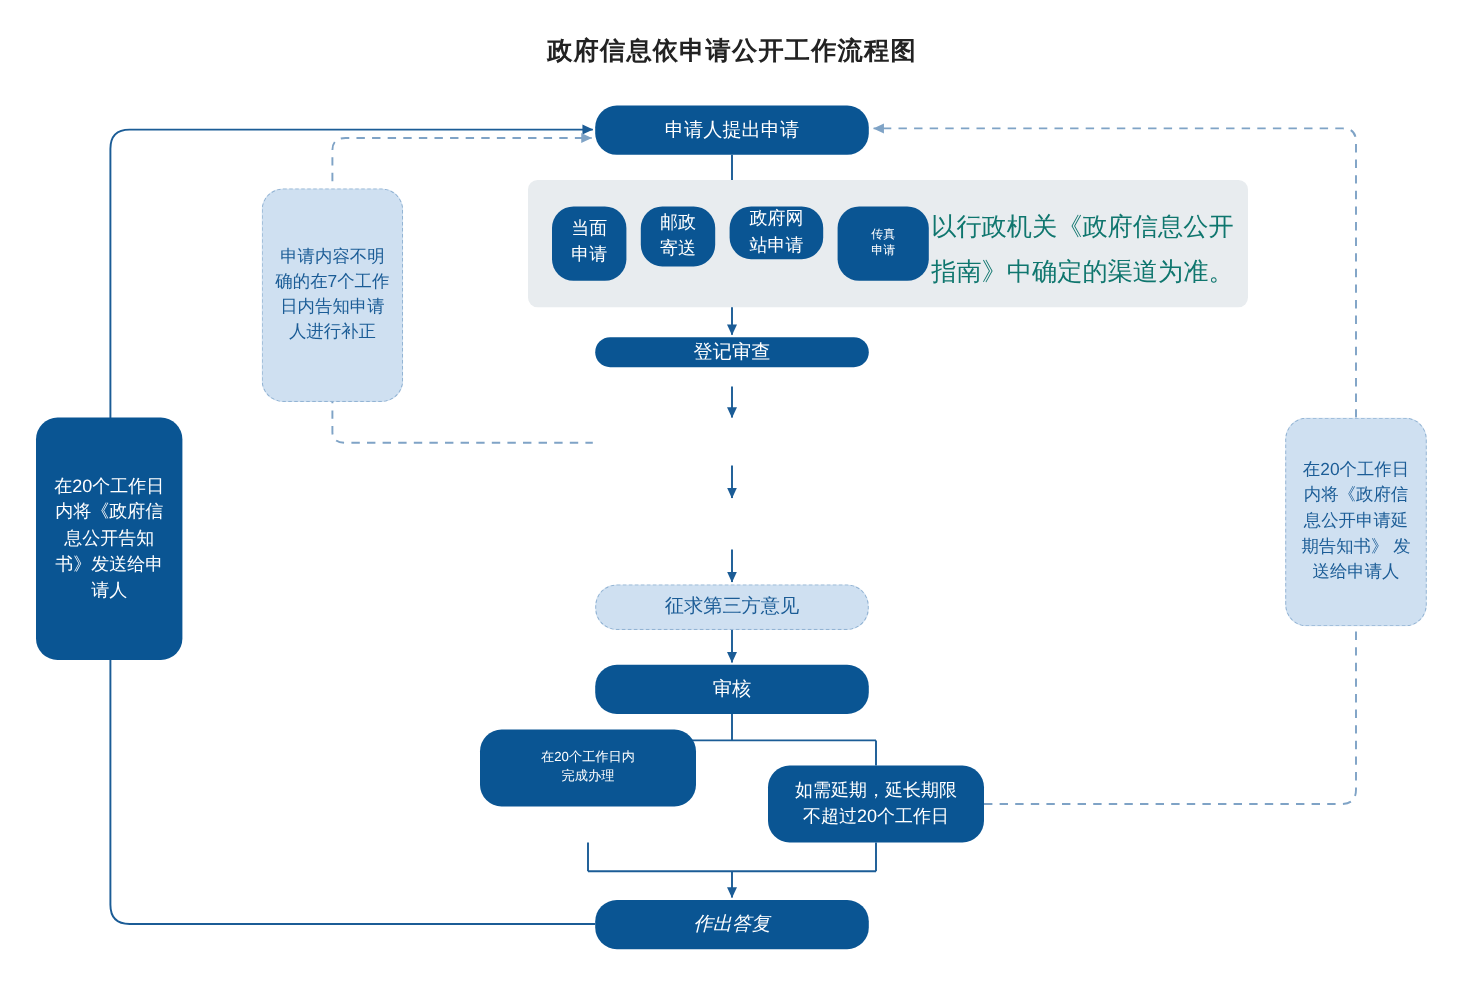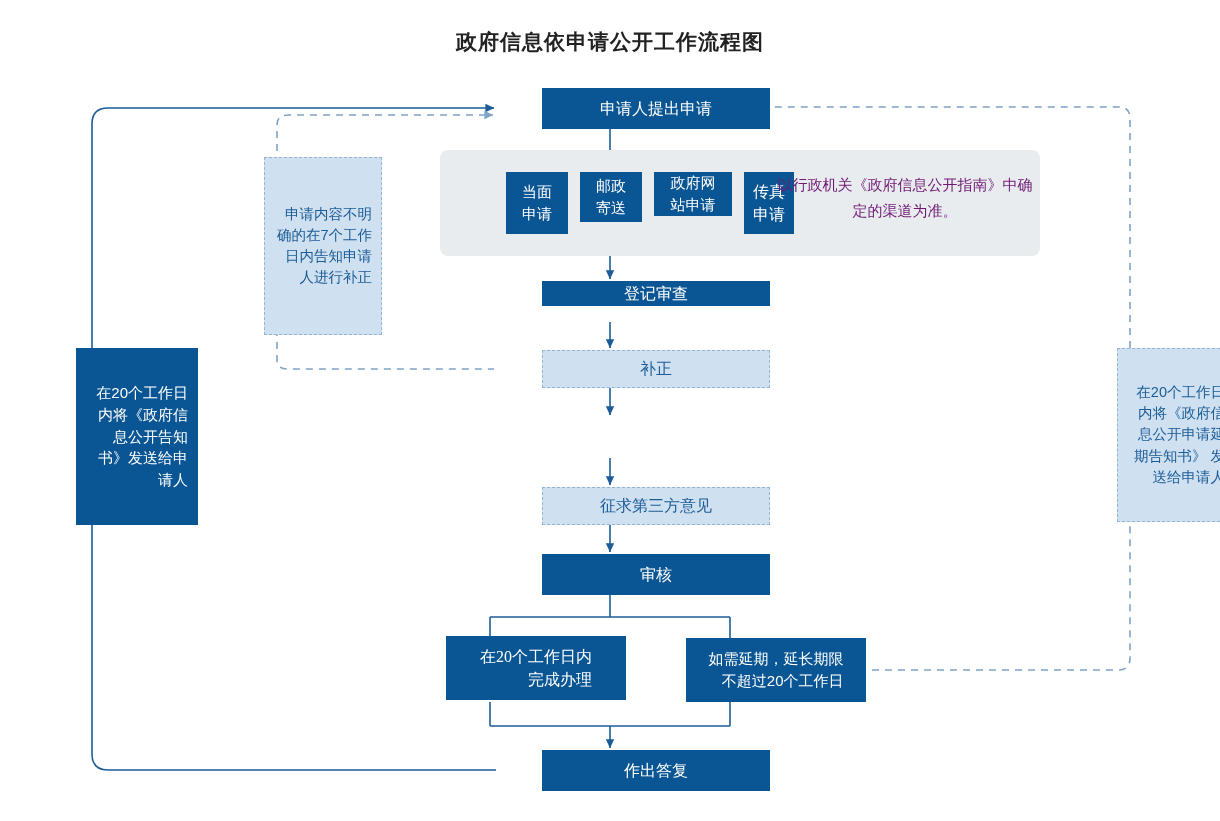--- a/index.html
+++ b/index.html
@@ -24,25 +24,24 @@
     width: 1220px;
     height: 821px;
     pointer-events: none;
   }
   .node {
     position: absolute;
     box-sizing: border-box;
     display: flex;
     align-items: center;
     justify-content: center;
-    text-align: right;
-    border-radius: 0;
+    text-align: center;
+    border-radius: 18px;
     line-height: 1.45;
     z-index: 3;
-    margin-left: 46px;
   }
   .solid-node {
     background: #0a5593;
     color: #ffffff;
   }
   .light-node {
     background: #cfe0f1;
     color: #1b5c96;
     border: 1px dashed #93b4d4;
   }
@@ -56,40 +55,39 @@
     position: absolute;
     width: 1220px;
     text-align: center;
     font-size: 21px;
     font-weight: bold;
     color: #222222;
     letter-spacing: 1px;
   }
   .note-text {
     position: absolute;
-    color: #701a75;
-    font-size: 15px;
+    color: #0f766e;
+    font-size: 21px;
     line-height: 1.75;
     z-index: 3;
-    text-align: center;
   }
   .n-top       { left: 496px; top: 88px;  width: 228px; height: 41px; font-size: 16px; }
-  .n-ch1       { left: 460px; top: 172px; width: 62px;  height: 62px; font-size: 15px; }
+  .n-ch1       { left: 460px; top: 172px; width: 62px;  height: 62px; font-size: 15px; font-family: Liberation Mono, monospace; }
   .n-ch2       { left: 534px; top: 172px; width: 62px;  height: 50px; font-size: 15px; }
   .n-ch3       { left: 608px; top: 172px; width: 78px;  height: 44px; font-size: 15px; }
-  .n-ch4       { left: 698px; top: 172px; width: 50px;  height: 62px; font-size: 16px; }
+  .n-ch4       { left: 698px; top: 172px; width: 76px;  height: 62px; font-size: 10px; }
   .n-reg       { left: 496px; top: 281px; width: 228px; height: 25px; font-size: 16px; }
   .n-fix       { left: 496px; top: 350px; width: 228px; height: 38px; font-size: 16px; }
   .n-search    { left: 496px; top: 417px; width: 228px; height: 41px; font-size: 16px; }
   .n-third     { left: 496px; top: 487px; width: 228px; height: 38px; font-size: 16px; }
   .n-review    { left: 496px; top: 554px; width: 228px; height: 41px; font-size: 16px; }
-  .n-done20    { left: 400px; top: 636px; width: 180px; height: 64px; font-size: 16px; font-family: Liberation Serif, serif; }
+  .n-done20    { left: 400px; top: 608px; width: 180px; height: 64px; font-size: 11px; }
   .n-delay     { left: 640px; top: 638px; width: 180px; height: 64px; font-size: 15px; }
-  .n-reply     { left: 496px; top: 750px; width: 228px; height: 41px; font-size: 16px; }
-  .n-leftnote  { left: 30px;  top: 348px; width: 122px; height: 177px; font-size: 15px; padding: 0 10px; }
+  .n-reply     { left: 496px; top: 750px; width: 228px; height: 41px; font-size: 16px; font-style: italic; }
+  .n-leftnote  { left: 30px;  top: 348px; width: 122px; height: 202px; font-size: 15px; padding: 0 10px; }
   .n-fixnote   { left: 218px; top: 157px; width: 118px; height: 178px; font-size: 14.5px; padding: 0 9px; }
   .n-rightnote { left: 1071px; top: 348px; width: 118px; height: 174px; font-size: 14.5px; padding: 0 9px; }
   .channel-panel { left: 440px; top: 150px; width: 600px; height: 106px; }
   .guide-note  { left: 776px; top: 172px; width: 258px; }
 </style>
 </head>
 <body>
 
 <div id="canvas">
 
@@ -158,21 +156,20 @@
   <div class="node solid-node n-ch2" style="white-space:pre-line;">邮政
 寄送</div>
   <div class="node solid-node n-ch3" style="white-space:pre-line;">政府网
 站申请</div>
   <div class="node solid-node n-ch4" style="white-space:pre-line;">传真
 申请</div>
 
   <div class="note-text guide-note">以行政机关《政府信息公开指南》中确定的渠道为准。</div>
 
   <div class="node solid-node n-reg">登记审查</div>
-  <div class="node light-node n-fix">补正</div>
   <div class="node light-node n-third">征求第三方意见</div>
   <div class="node solid-node n-review">审核</div>
 
   <div class="node solid-node n-done20" style="white-space:pre-line;">在20个工作日内
 完成办理</div>
   <div class="node solid-node n-delay" style="white-space:pre-line;">如需延期，延长期限
 不超过20个工作日</div>
 
   <div class="node solid-node n-reply">作出答复</div>
 

